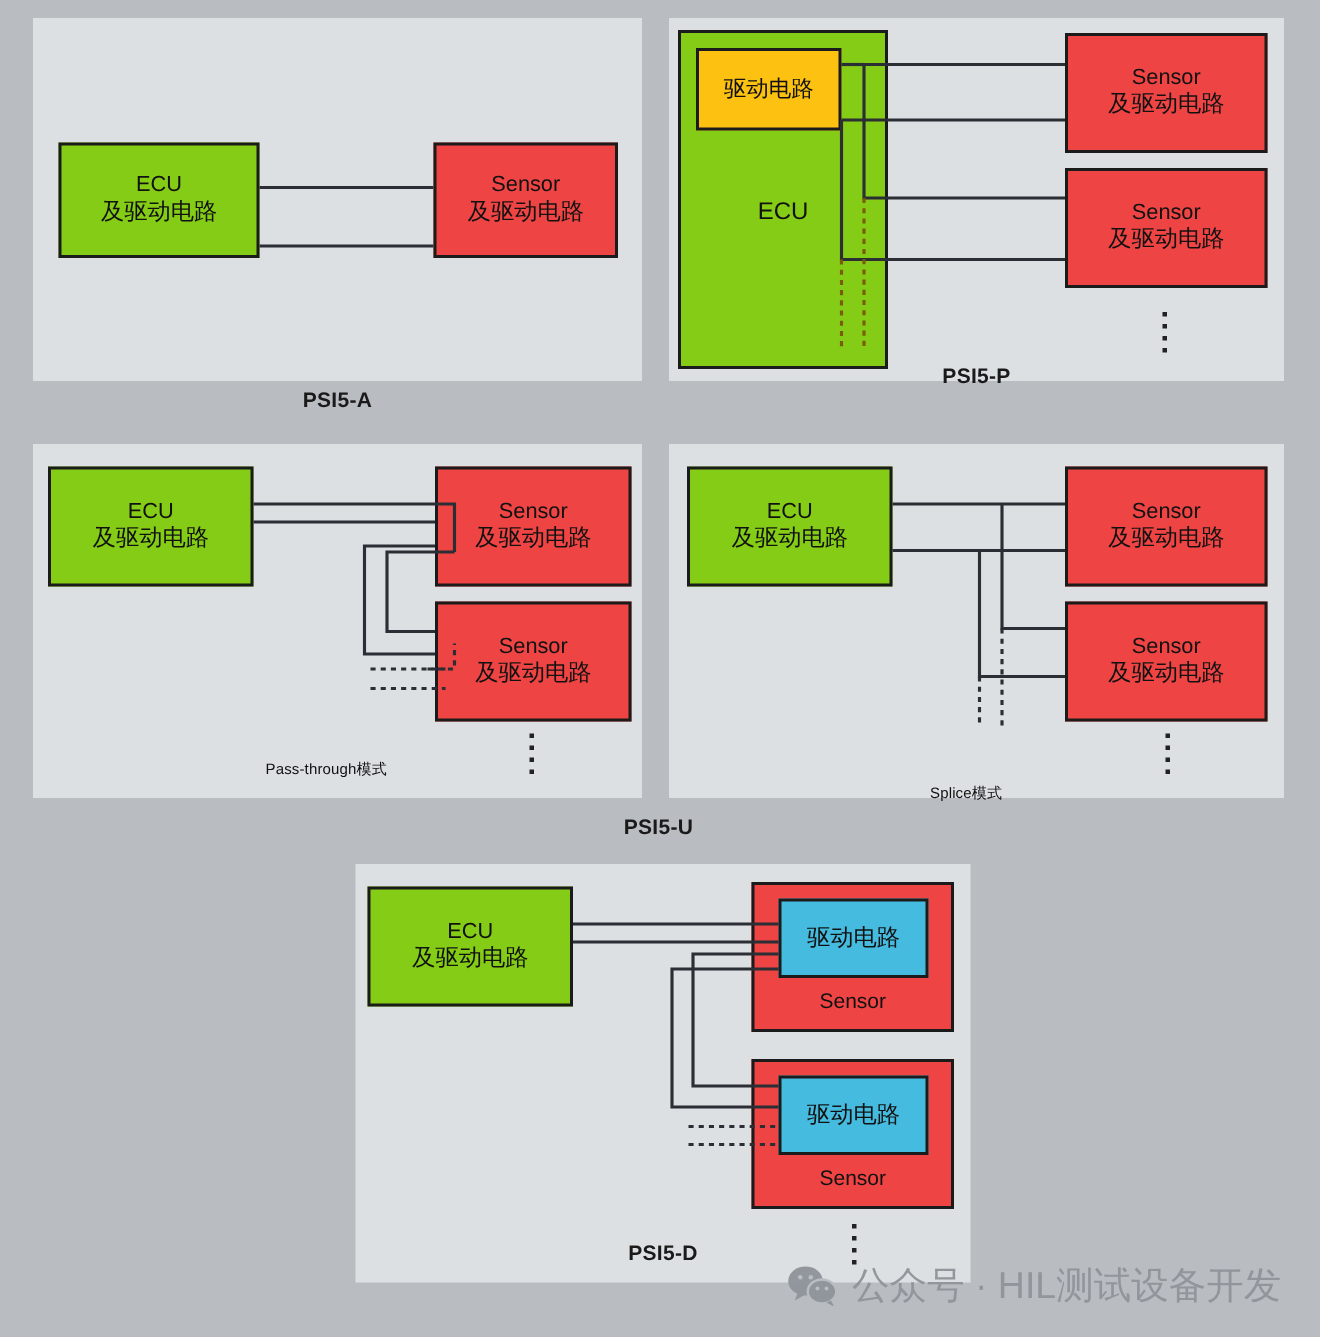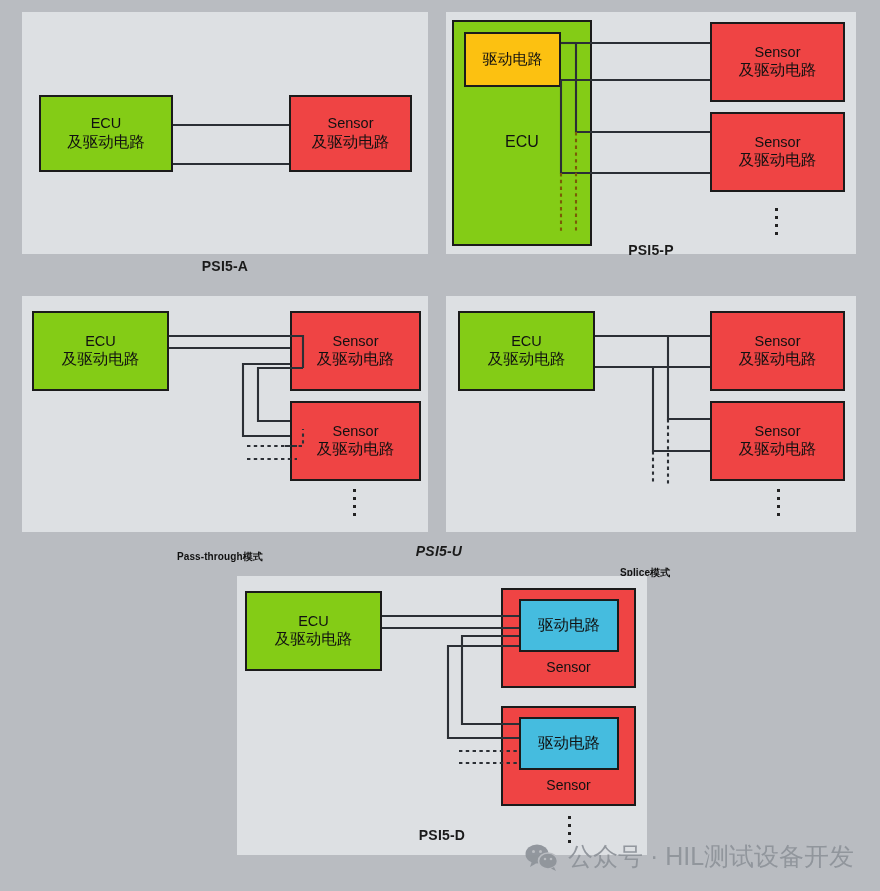--- a/index.html
+++ b/index.html
@@ -20,25 +20,24 @@
     font-size:14px;
     font-weight:bold;
     color:#1a1a1a;
     text-align:center;
     letter-spacing:.2px;
     white-space:nowrap;
   }
   .sublabel{
     position:absolute;
     font-size:10px;
-    font-weight:bold;
+    font-weight:normal;
     color:#111;
     white-space:nowrap;
     letter-spacing:.1px;
-    margin-top:44px;
   }
   .box{
     position:absolute;
     box-sizing:border-box;
     border:2px solid #1b1b1b;
     display:flex;
     flex-direction:column;
     align-items:center;
     justify-content:center;
     line-height:1.22;
@@ -229,21 +228,21 @@
 
   <div class="vdots" style="left:331px;top:193px;">
     <i></i>
       <i></i>
       <i></i>
       <i></i>
   </div>
 
   <div class="sublabel" style="left:620px;top:226px;margin-left:-446px;">Splice模式</div>
 </div>
-<div class="caption" style="left:22px;top:543px;width:834px;font-style:italic;">PSI5-U</div>
+<div class="caption" style="left:22px;top:543px;width:834px;">PSI5-U</div>
 
 <div class="panel" style="left:237px;top:576px;width:410px;height:279px;">
 
   <div class="box ecu" style="left:8px;top:15px;width:137px;height:80px;">
     <span class="l1">ECU</span>
     <span class="l2">及驱动电路</span>
   </div>
 
   <div class="box sensor" style="left:264px;top:12px;width:135px;height:100px;justify-content:flex-end;">
     <span class="inner-cap" style="left:0;right:0;bottom:10px;">Sensor</span>

